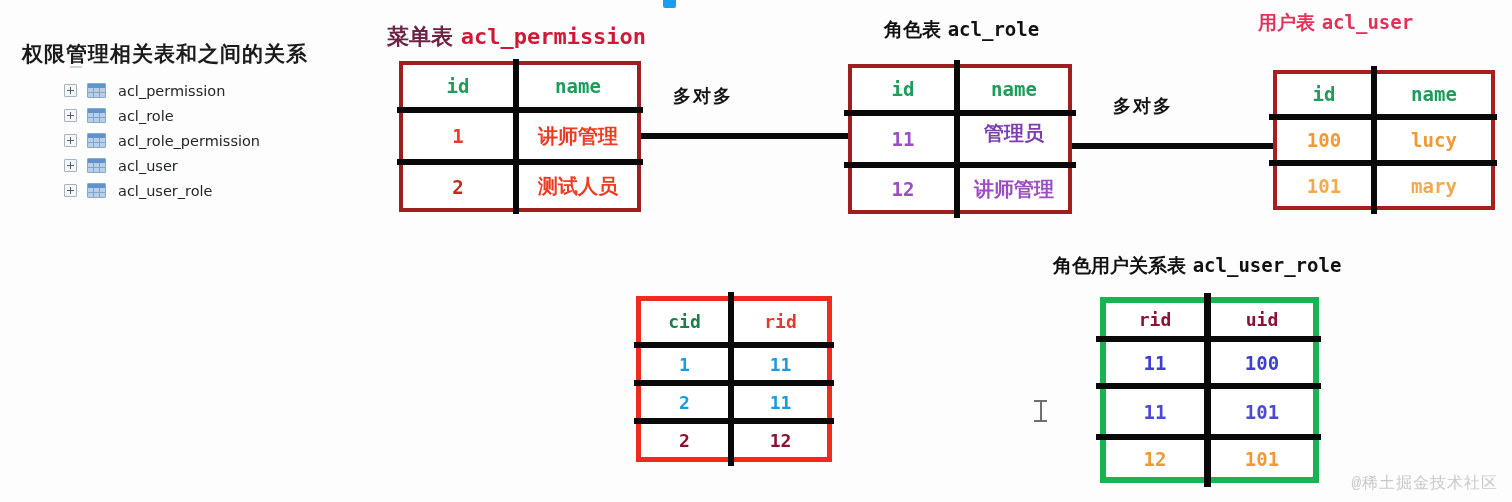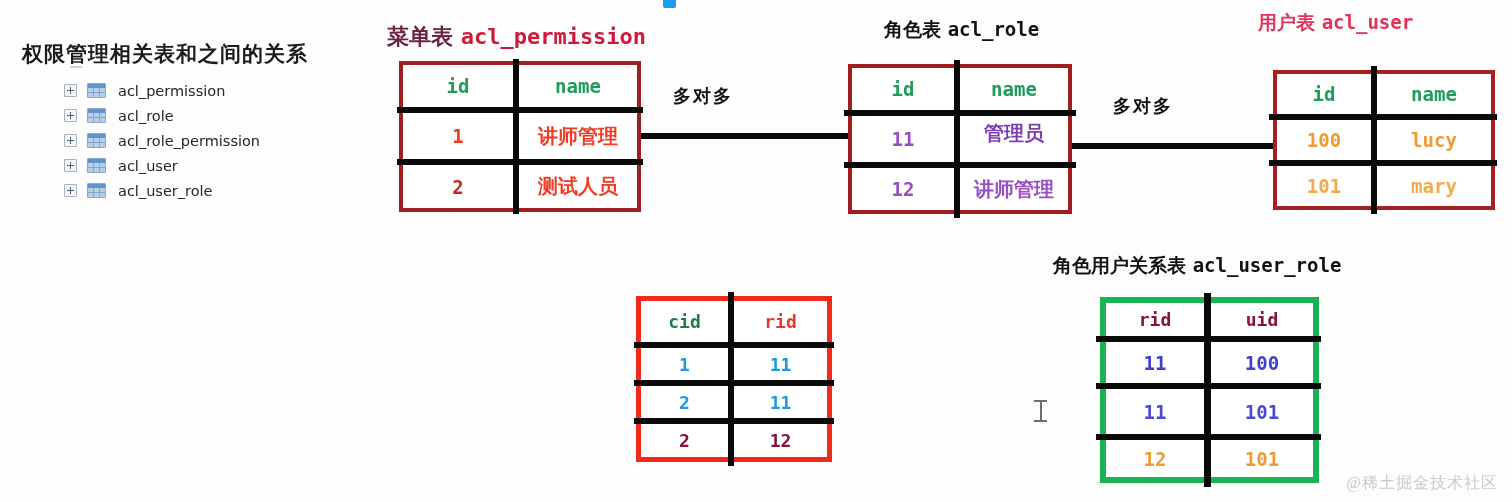--- a/index.html
+++ b/index.html
@@ -79,21 +79,21 @@
   
   #ibeam{position:absolute;left:1034px;top:398px;width:13px;height:26px;}
   #ibeam .bar{position:absolute;left:6px;top:3px;width:2px;height:20px;background:#6e6e6e;}
   #ibeam .cap{position:absolute;width:13px;height:2px;background:#6e6e6e;left:0;}
   #ibeam .cap.t{top:2px;}
   #ibeam .cap.b{bottom:2px;}
 
   
   #watermark{
     position:absolute;right:14px;bottom:8px;
-    font-family:Liberation Serif, serif;
+    font-family:Liberation Mono, monospace;
     font-size:16px;color:#c9c9c9;letter-spacing:1px;white-space:nowrap;
   }
 </style>
 </head>
 <body>
 
 <div id="stage">
 
   <div id="top-sliver"></div>
 

